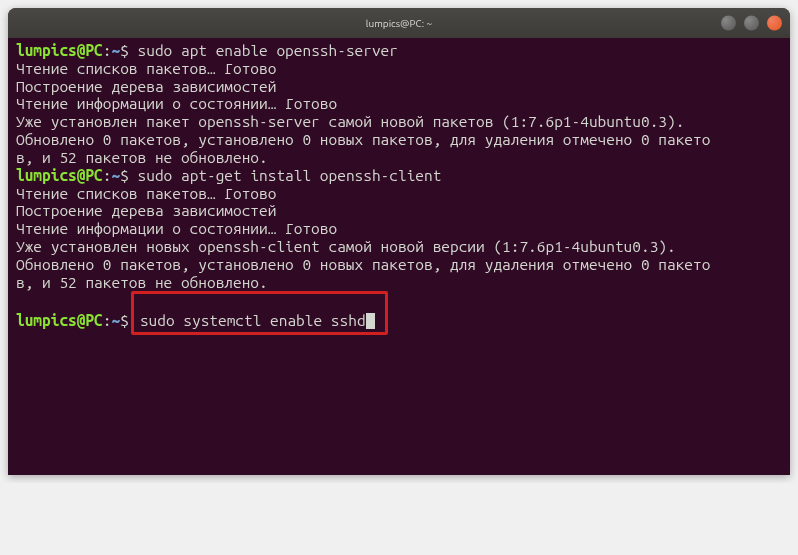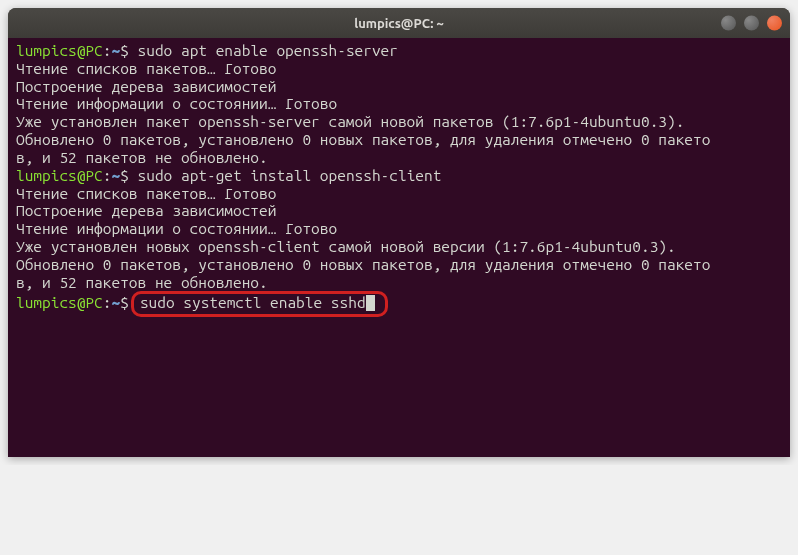--- a/index.html
+++ b/index.html
@@ -24,22 +24,22 @@
       height: 30px;
       display: flex;
       align-items: center;
       justify-content: center;
       position: relative;
       padding: 0 10px;
     }
     .title {
       color: #dcdad6;
       font-family: Ubuntu, sans-serif;
-      font-size: 13px;
-      font-weight: bold;
+      font-size: 10px;
+      font-weight: normal;
     }
     .window-controls {
       position: absolute;
       right: 8px;
       top: 50%;
       transform: translateY(-50%);
       display: flex;
       gap: 8px;
       align-items: center;
     }
@@ -82,41 +82,41 @@
     .terminal-content {
       background: #300a24;
       padding: 4px 8px 140px 8px;
       font-size: 15.5px;
       line-height: 1.15;
       color: #d3d7cf;
       font-family: "Ubuntu Mono", "DejaVu Sans Mono", monospace;
     }
     .prompt-user {
       color: #8ae234;
-      font-weight: normal;
+      font-weight: bold;
     }
     .prompt-colon {
       color: #d3d7cf;
     }
     .prompt-path {
       color: #729fcf;
       font-weight: bold;
     }
     .prompt-symbol {
       color: #d3d7cf;
     }
     .terminal-line {
       white-space: pre-wrap;
       word-break: break-all;
     }
     .highlight-box {
       display: inline-block;
       border: 3px solid #d02020;
-      border-radius: 10px;
-      padding: 0 10px 2px 6px;
+      border-radius: 2px;
+      padding: 18px 10px 2px 6px;
       margin-left: 2px;
     }
     .cursor {
       display: inline-block;
       width: 9px;
       height: 16px;
       background: #d3d7cf;
       vertical-align: text-bottom;
     }
   </style>

